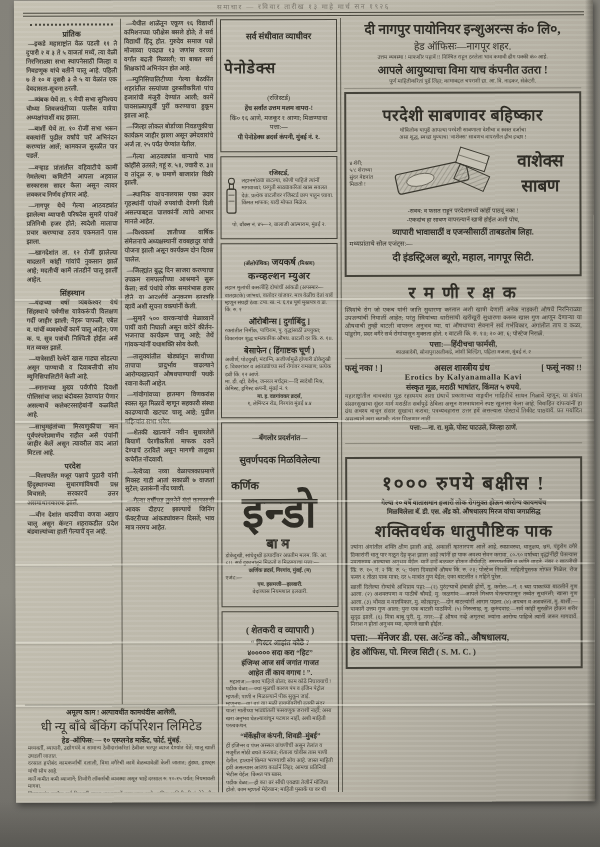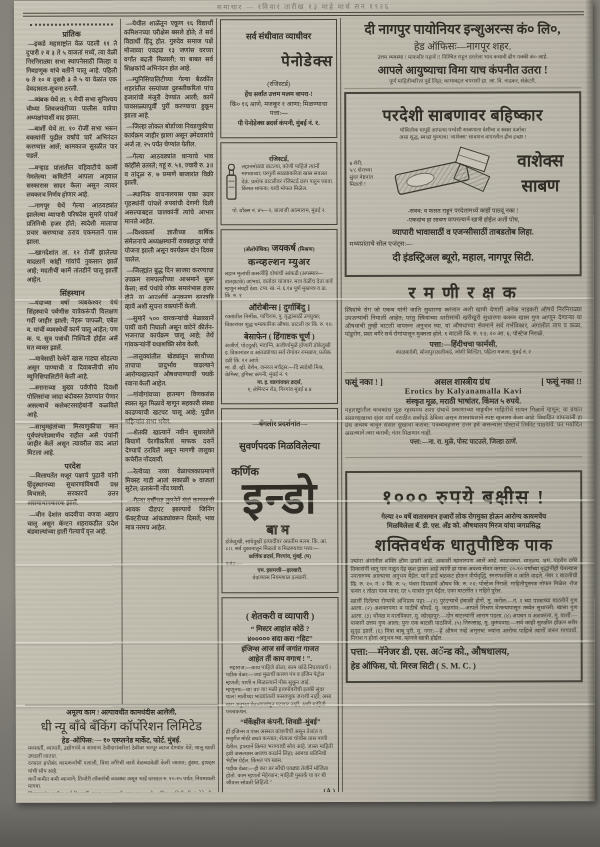--- a/index.html
+++ b/index.html
@@ -44,21 +44,21 @@
   .para{
     font-size:6.3px;line-height:1.42;text-align:justify;margin:0 0 2.5px 0;
     text-indent:2px;color:#34322b;text-shadow:0 0 .5px rgba(52,50,43,.55);
   }
   .tiny{font-size:5.4px;line-height:1.35;color:#3a382f;}
   .adbox{border:1px solid #45433a;margin:0 0 4px 0;padding:10px 3px;background:rgba(255,255,255,.04);}
   .adbox.thick{border-width:2px;}
   .center{text-align:center;}
   .b{font-weight:bold;}
   
-  .penodex-name{font-size:15px;font-weight:bold;text-align:right;letter-spacing:1px;margin:9px 0;}
+  .penodex-name{font-size:15px;font-weight:bold;text-align:left;letter-spacing:1px;margin:16px 0;}
   .penodex-tag{font-size:8.5px;font-weight:bold;text-align:center;}
   .reg-note{font-size:6.5px;text-align:center;}
   .pen-line{font-size:6.4px;text-align:center;margin-top:1px;}
   .pen-box2{display:flex;gap:3px;align-items:flex-start;}
   .bottle{flex:0 0 14px;}
   .jk-head{font-size:9px;font-weight:bold;text-align:center;margin:1px 0;}
   .jk-side{font-size:5.6px;}
   .jk-sub{font-size:9.5px;font-weight:bold;text-align:center;letter-spacing:.5px;margin:1px 0 2px 0;}
   .jk-h2{font-size:8px;font-weight:bold;text-align:center;margin:2px 0 1px 0;}
   .indo-top{font-size:7px;text-align:center;font-weight:bold;}
@@ -294,21 +294,21 @@
               <div>साबण</div>
             </div>
           </div>
           <div class="soap-m">-सबब: व फसत राहून परदेशामध्यें कांहीं पाठवूं नका !</div>
           <div class="soap-m">-एकदांच हा साबण वापरल्यानें खात्री होईल अशी पोच,</div>
           <div class="soap-strong">व्यापारी भावासाठीं व एजन्सीसाठीं ताबडतोब लिहा.</div>
           <div class="soap-agent">मध्यप्रांताचे सोल एजंट्स:—</div>
           <div class="soap-addr">दी इंडस्ट्रिअल ब्यूरो, महाल, नागपूर सिटी.</div>
         </div>
 
-        <div style="border-bottom:1px solid rgba(74,72,62,.4);margin-bottom:3px;padding-bottom:16px;font-family:Liberation Serif, serif;">
+        <div style="border-bottom:1px solid rgba(74,72,62,.4);margin-bottom:3px;padding-bottom:2px;font-family:Liberation Serif, serif;">
           <div class="ram-head">र म णी र क्ष क</div>
           <div class="tiny" style="font-size:6px;text-align:justify">स्त्रियांचे रोग जो एकच यांनी जाति सुधारणा करतात अशी खात्री देणारीं अनेक नाडकरी औषधें निरनिराळ्या उपजन्यांचीं निघालीं आहेत; परंतु स्त्रियांच्या धारीसाची खरीखुरी सुधारणा करून खास गुण आणून देणाऱ्या या औषधाची तुम्ही बाटली वापरून अनुभव घ्या. या औषधाच्या सेवनानें सर्व गर्भविकार, अंगांतील ताप व कळा, पांडुरोग, प्रदर वगैरे सर्व रोगांपासून मुक्तता होते. १ बाटली किं. रु. १॥; २० आ. ६; पोस्टेज निराळें.</div>
           <div class="ram-addr">पत्ता:—हिंदीचचा फार्मसी,</div>
           <div class="tiny center">काळबादेवी, सोनापुराअलीकडे, जोशी बिल्डिंग, पहिला मजला, मुंबई नं. २</div>
         </div>
 
         <div style="border-bottom:1px solid rgba(74,72,62,.4);margin-bottom:13px;padding-bottom:10px;">
           <div class="ero-row">
             <span>फसूं नका ! ]</span>
             <span>असल शास्त्रीय ग्रंथ</span>

